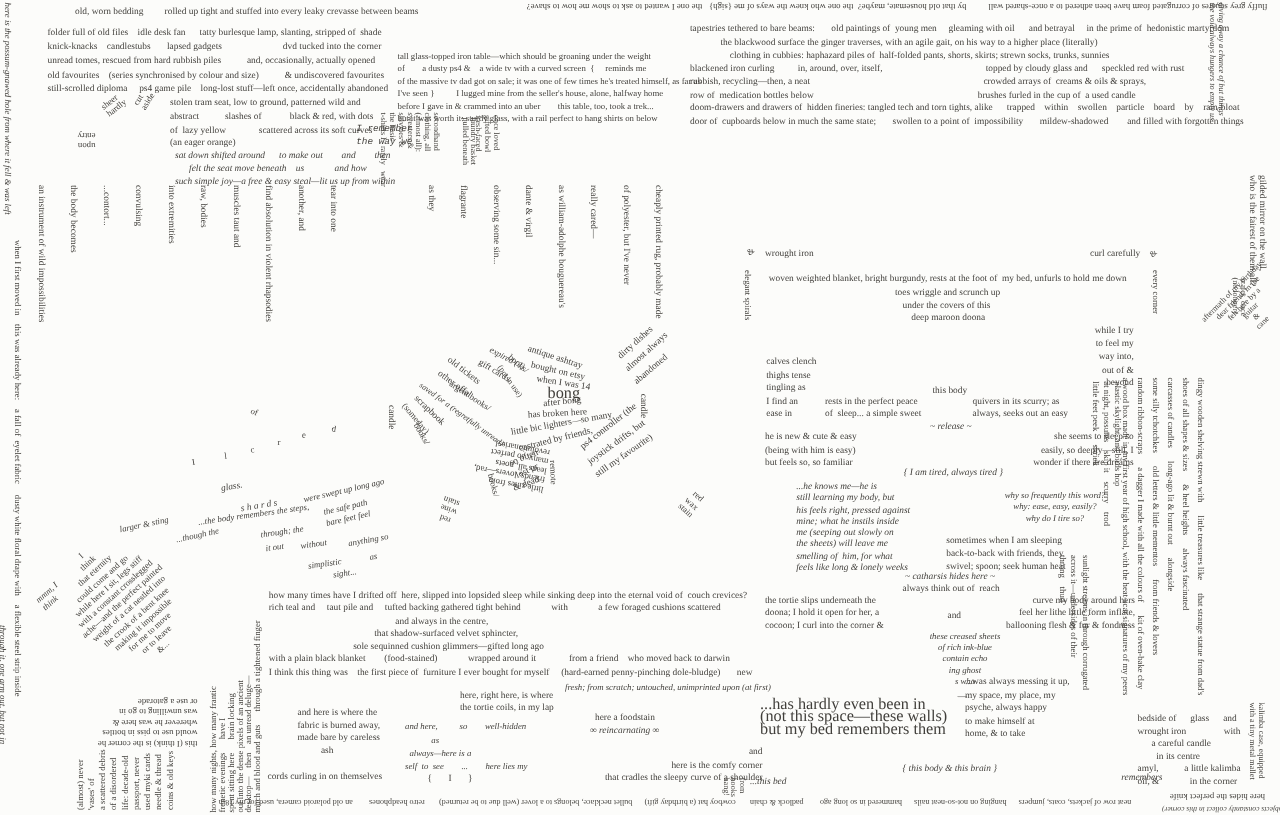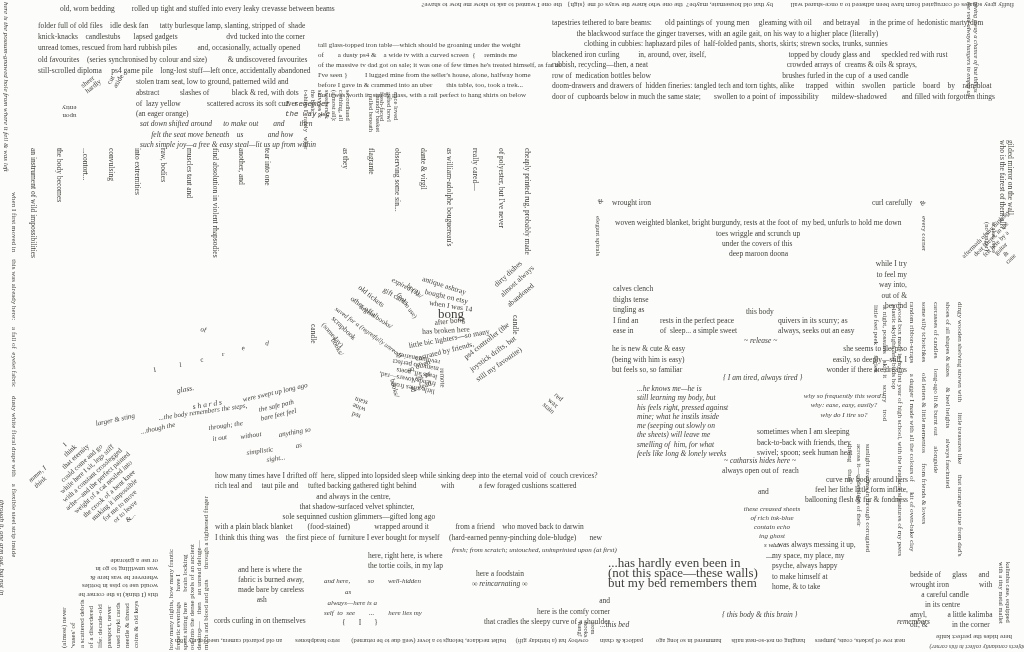--- a/index.html
+++ b/index.html
@@ -140,20 +140,23 @@
     <div class="tb" style="left: 472px; top: 579px; font-size: 7.5px; line-height: 9.6px; transform-origin: 0px 0px; font-style: italic; color: rgb(65, 63, 59);">∞ reincarnating ∞</div>
     <div class="tb" style="left: 214px; top: 616px; font-size: 7.5px; line-height: 9.6px; transform-origin: 0px 0px; color: rgb(65, 63, 59);">cords curling in on themselves</div>
     <div class="tb" style="left: 468px; top: 596px; font-size: 7.5px; line-height: 10.5px; transform-origin: 0px 0px; text-align: right; width: 142px; color: rgb(65, 63, 59);">and
 here is the comfy corner
 that cradles the sleepy curve of a shoulder</div>
     <div class="tb" style="left: 600px; top: 620px; font-size: 7.5px; line-height: 9.6px; transform-origin: 0px 0px; font-style: italic; color: rgb(65, 63, 59);">...this bed</div>
     <div class="tb" style="left: 596px; top: 622px; font-size: 6.5px; line-height: 6.5px; transform-origin: 0px 0px; transform: rotate(90deg); color: rgb(65, 63, 59);">from
 hooks
 hang!</div>
     <div class="tb" style="left: 205px; top: 637px; font-size: 6.5px; line-height: 8.32px; transform-origin: 50% 50%; transform: rotate(180deg); width: 700px; color: rgb(65, 63, 59);">neat row of jackets, coats, jumpers      hanging on not-so-neat nails      hammered in so long ago        padlock &amp; chain       cowboy hat (a birthday gift)      bullet necklace, belongs to a lover (well due to be returned)       retro headphones        an old polaroid camera, used for my 18th</div>
+    <div class="tb" style="left: 612px; top: 475px; font-size: 7.5px; line-height: 10px; transform-origin: 0px 0px; color: rgb(65, 63, 59);">the tortie slips underneath the
+doona; I hold it open for her, a
+cocoon; I curl into the corner &amp;</div>
     <div class="tb" style="left: 758px; top: 487px; font-size: 7.5px; line-height: 9.6px; transform-origin: 0px 0px; color: rgb(65, 63, 59);">and</div>
     <div class="tb" style="left: 758px; top: 475px; font-size: 7.5px; line-height: 10px; transform-origin: 0px 0px; text-align: right; width: 150px; color: rgb(65, 63, 59);">curve my body around hers
 feel her lithe little form inflate,
 ballooning flesh &amp; fur &amp; fondness</div>
     <div class="tb" style="left: 740px; top: 505px; font-size: 7px; line-height: 9px; transform-origin: 0px 0px; font-style: italic; text-align: center; width: 64px; color: rgb(65, 63, 59);">these creased sheets
 of rich ink-blue
 contain echo
 ing ghost
 s who</div>
     <div class="tb" style="left: 766px; top: 552px; font-size: 7.5px; line-height: 9.6px; transform-origin: 0px 0px; color: rgb(65, 63, 59);">—</div>
@@ -218,21 +221,21 @@
 the sheets) will leave me
 smelling of  him, for what
 feels like long &amp; lonely weeks</div>
     <div class="tb" style="left: 798px; top: 392px; font-size: 7px; line-height: 9.3px; transform-origin: 0px 0px; font-style: italic; text-align: center; width: 92px; color: rgb(65, 63, 59);">why so frequently this word?
 why: ease, easy, easily?
 why do I tire so?</div>
     <div class="tb" style="left: 757px; top: 427px; font-size: 7.5px; line-height: 10.5px; transform-origin: 0px 0px; color: rgb(65, 63, 59);">sometimes when I am sleeping
 back-to-back with friends, they
 swivel; spoon; seek human heat</div>
     <div class="tb" style="left: 724px; top: 456px; font-size: 7.5px; line-height: 9.6px; transform-origin: 0px 0px; font-style: italic; color: rgb(65, 63, 59); text-align: center;">~ catharsis hides here ~</div>
-    <div class="tb" style="left: 722px; top: 466px; font-size: 7.5px; line-height: 9.6px; transform-origin: 0px 0px; color: rgb(65, 63, 59);">always open out of  reach</div>
+    <div class="tb" style="left: 722px; top: 466px; font-size: 7.5px; line-height: 9.6px; transform-origin: 0px 0px; color: rgb(65, 63, 59);">always think out of  reach</div>
     <div class="tb" style="left: 948px; top: 225px; font-size: 6.5px; line-height: 7px; transform-origin: 50% 50%; transform: rotate(-45deg); text-align: center; width: 100px; color: rgb(65, 63, 59);">aftermath of my birthday
 dear friend, in the
 felt here by a
 guitar
 &amp;
 cane</div>
     <div class="tb" style="left: 998px; top: 222px; font-size: 6.5px; line-height: 7px; transform-origin: 0px 0px; transform: rotate(90deg); color: rgb(65, 63, 59);">scales, once
 (no longer)</div>
     <div class="tb" style="left: 1014px; top: 140px; font-size: 7.5px; line-height: 8px; transform-origin: 0px 0px; transform: rotate(90deg); color: rgb(65, 63, 59);">gilded mirror on the wall,
 who is the fairest of them all?</div>

